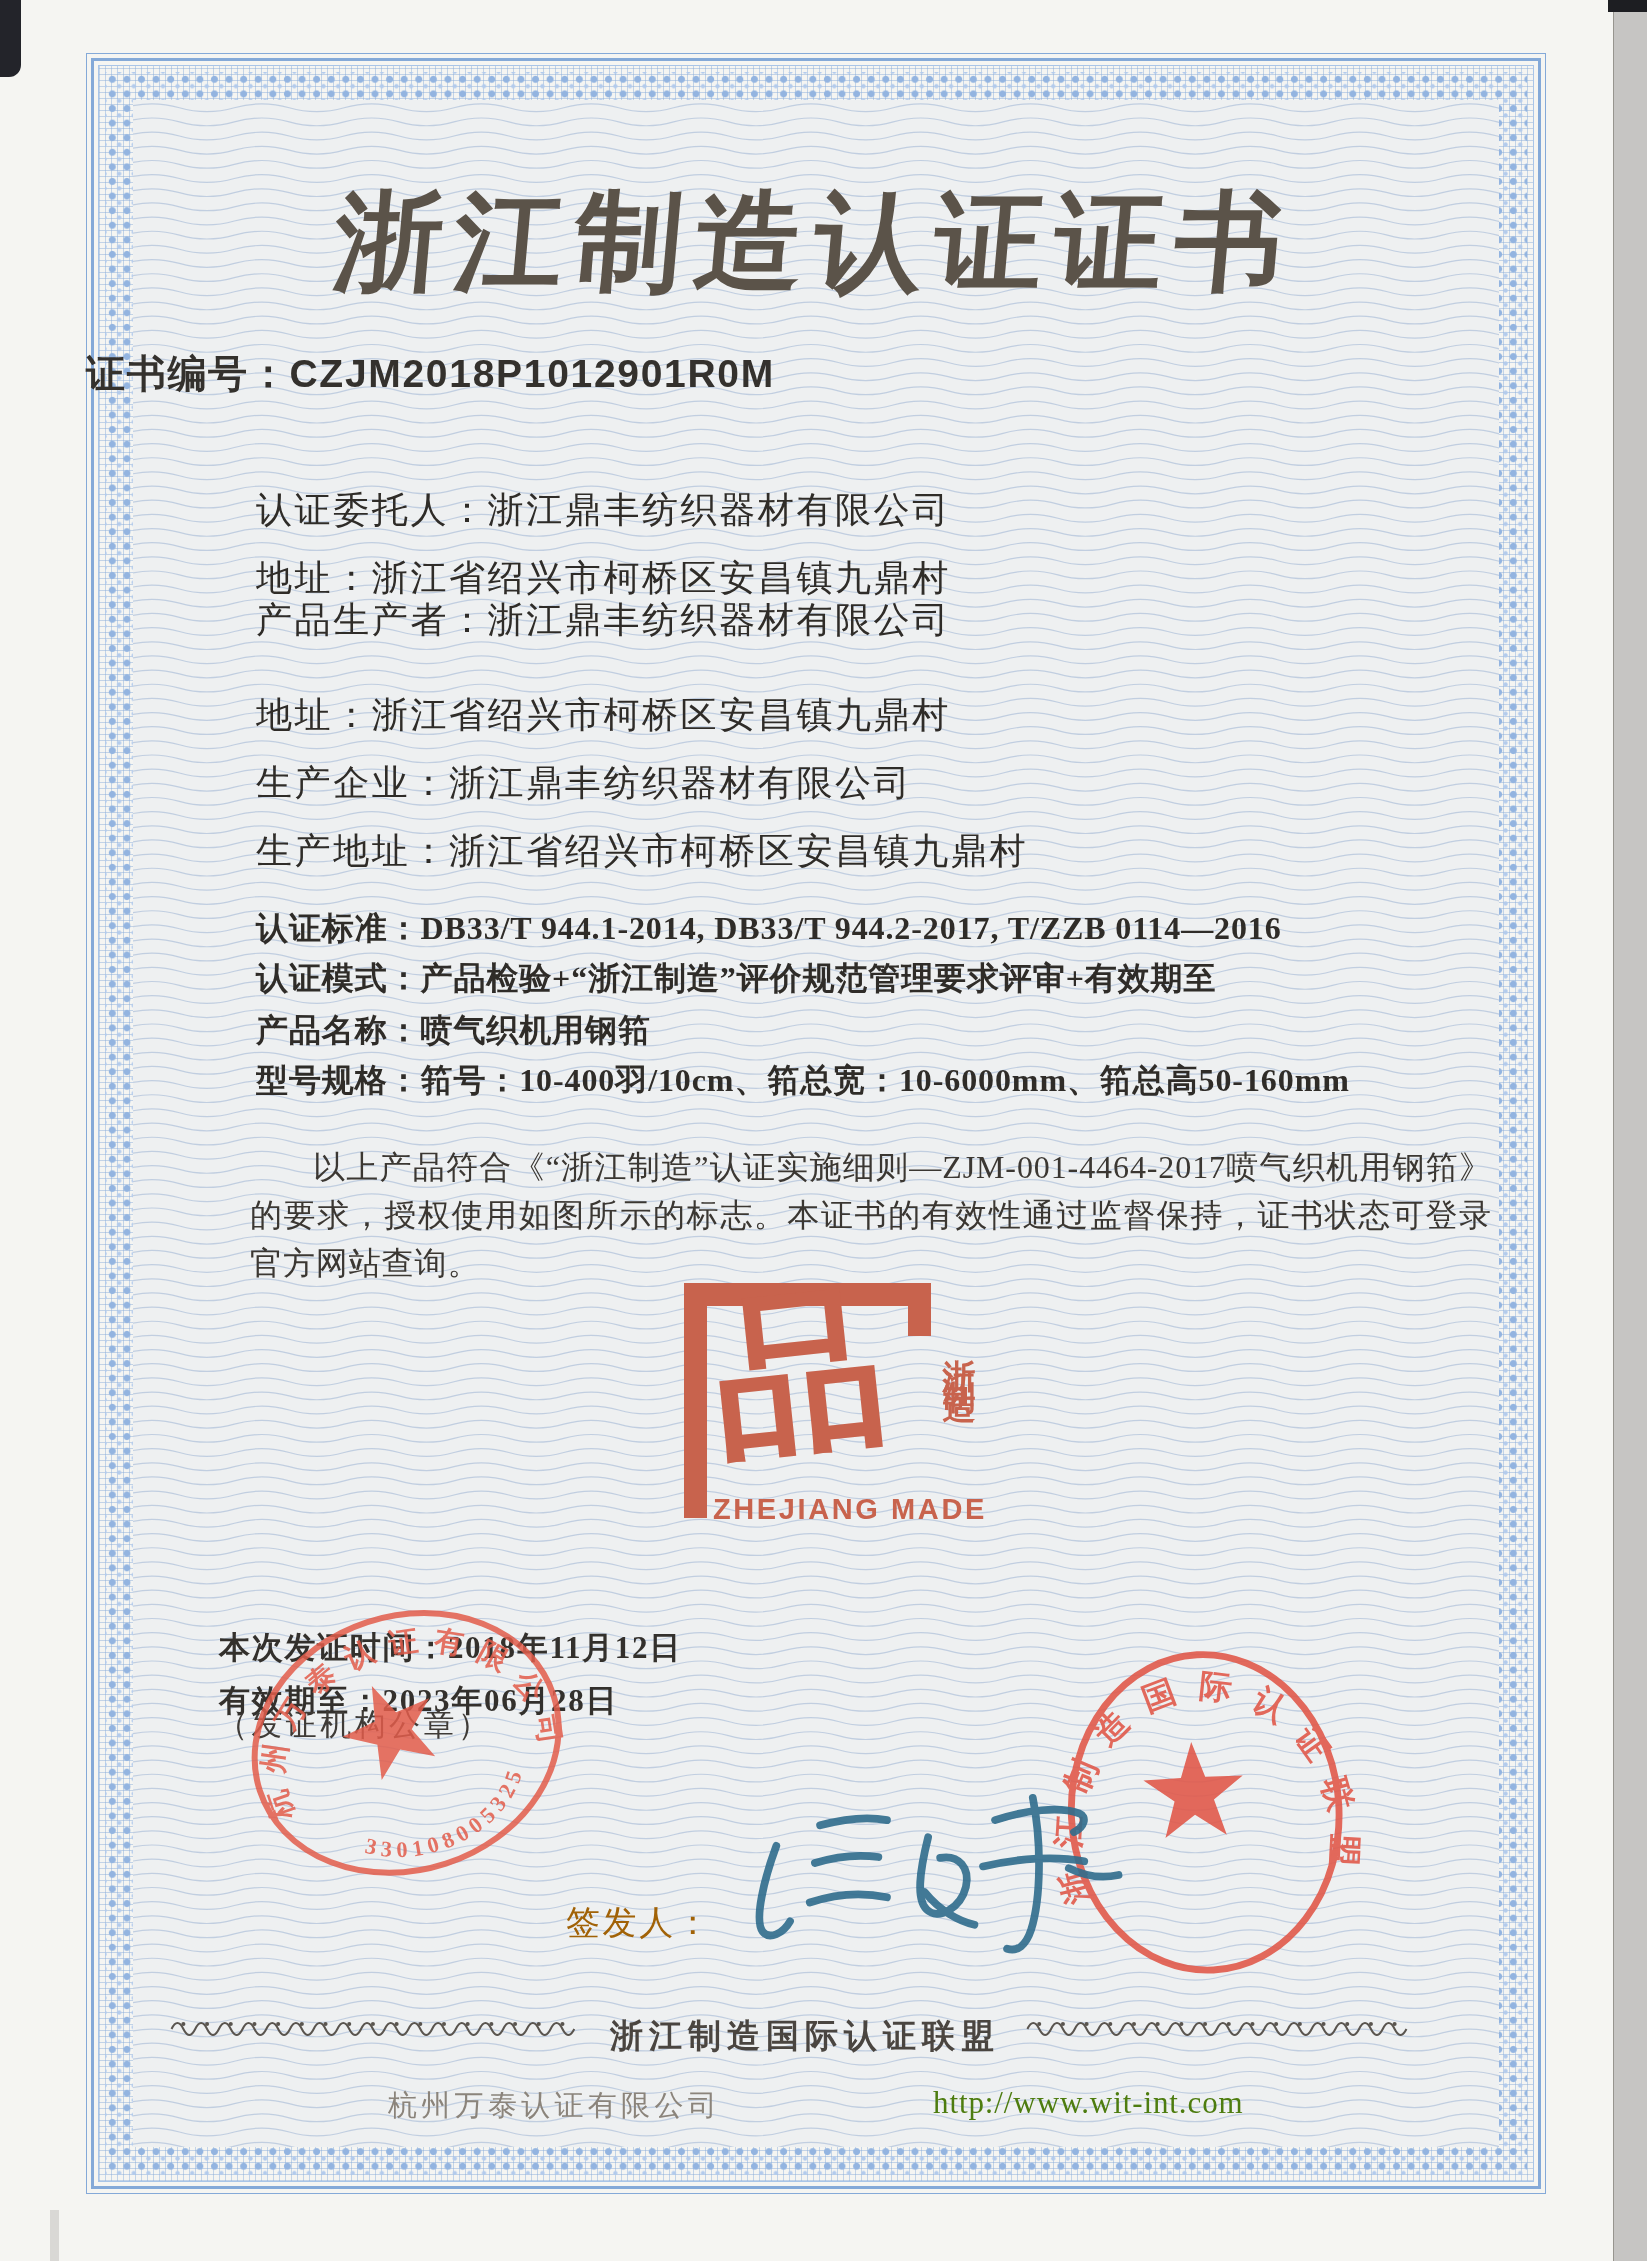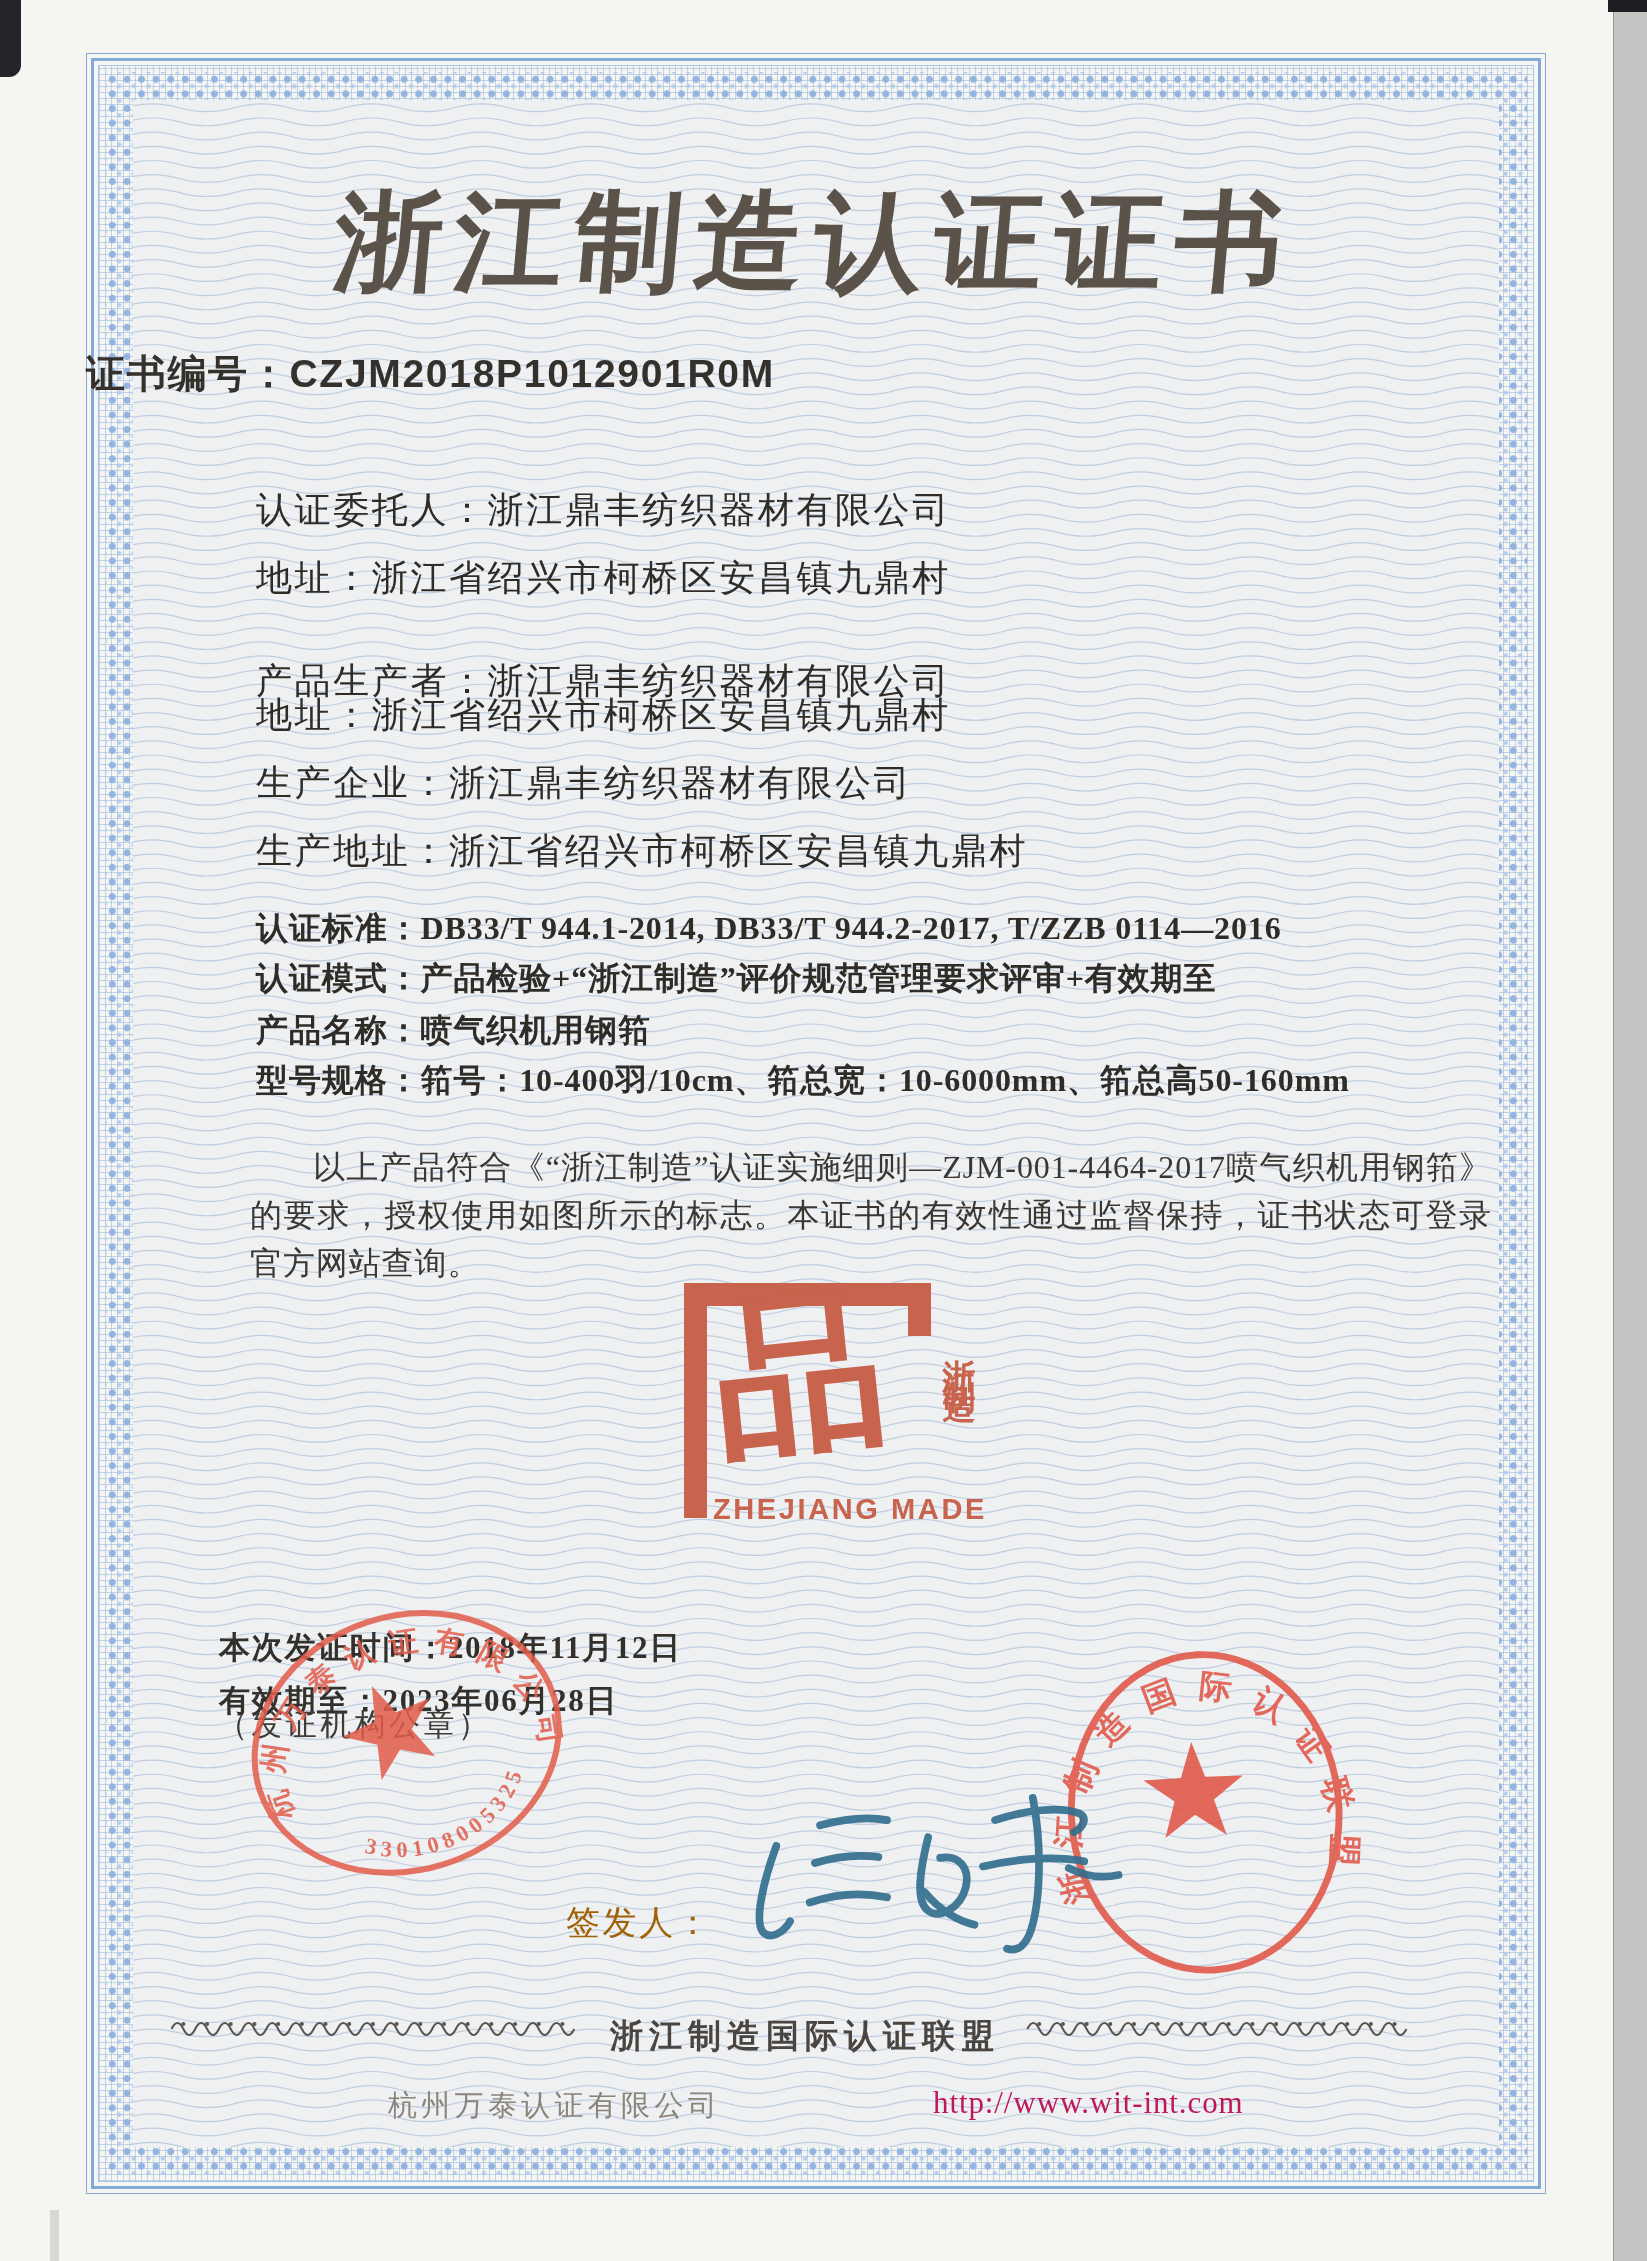--- a/index.html
+++ b/index.html
@@ -50,21 +50,21 @@
   .logo .caption{position:absolute;left:29px;top:210px;width:221px;font-size:29px;font-weight:700;
                  letter-spacing:2.6px;color:#c8634d;font-family:"Liberation Sans","DejaVu Sans",sans-serif;white-space:nowrap;}
 
   .dateline{left:219px;font-size:31px;font-weight:700;color:#33302c;letter-spacing:1.7px;white-space:nowrap;}
   .sealnote{left:217px;top:1704px;font-size:31px;color:#3f3b37;letter-spacing:3.4px;}
   .signer{left:566px;top:1900px;font-size:34px;color:#a16207;letter-spacing:2.6px;}
 
   .alliance-title{left:86px;top:2014px;width:1438px;text-align:center;font-size:33px;font-weight:700;
                   letter-spacing:6px;color:#4a4540;}
   .footer-agency{left:388px;top:2086px;font-size:29px;color:#8b847b;letter-spacing:4.3px;}
-  .footer-site{left:933px;top:2085px;font-size:31px;color:#be185d;letter-spacing:0.9px;}
+  .footer-site{left:933px;top:2085px;font-size:31px;color:#4d7c0f;letter-spacing:0.9px;}
 
   .overlay{position:absolute;left:0;top:0;z-index:8;pointer-events:none;}
   .stamp{mix-blend-mode:multiply;}
   .ornament{position:absolute;z-index:5;}
 </style>
 </head>
 <body>
 
 <div id="scan">
 
@@ -226,21 +226,21 @@
           <path d="M-10 2385 q 32 -9 64 0 t 64 0 t 64 0 t 64 0 t 64 0 t 64 0 t 64 0 t 64 0 t 64 0 t 64 0 t 64 0 t 64 0 t 64 0 t 64 0 t 64 0 t 64 0 t 64 0 t 64 0 t 64 0 t 64 0 t 64 0 t 64 0 t 64 0 t 64 0 t 64 0 t 64 0 t 64 0" stroke="#b5c5dc" stroke-width="1.4" fill="none" opacity="0.8"></path>
         </svg>
     </div>
   </div>
 
   <div class="abs title">浙江制造认证证书</div>
   <div class="abs certno">证书编号：CZJM2018P1012901R0M</div>
 
   <div class="abs info" style="top:468px">认证委托人：浙江鼎丰纺织器材有限公司</div>
   <div class="abs info" style="top:536px">地址：浙江省绍兴市柯桥区安昌镇九鼎村</div>
-  <div class="abs info" style="top:639px">产品生产者：浙江鼎丰纺织器材有限公司</div>
+  <div class="abs info" style="top:578px">产品生产者：浙江鼎丰纺织器材有限公司</div>
   <div class="abs info" style="top:673px">地址：浙江省绍兴市柯桥区安昌镇九鼎村</div>
   <div class="abs info" style="top:741px">生产企业：浙江鼎丰纺织器材有限公司</div>
   <div class="abs info" style="top:809px">生产地址：浙江省绍兴市柯桥区安昌镇九鼎村</div>
 
   <div class="abs detail" style="top:907px">认证标准：DB33/T 944.1-2014, DB33/T 944.2-2017, T/ZZB 0114—2016</div>
   <div class="abs detail" style="top:957px">认证模式：产品检验+“浙江制造”评价规范管理要求评审+有效期至</div>
   <div class="abs detail" style="top:1009px">产品名称：喷气织机用钢筘</div>
   <div class="abs detail" style="top:1059px">型号规格：筘号：10-400羽/10cm、筘总宽：10-6000mm、筘总高50-160mm</div>
 
   <div class="abs statement">以上产品符合《“浙江制造”认证实施细则—ZJM-001-4464-2017喷气织机用钢筘》的要求，授权使用如图所示的标志。本证书的有效性通过监督保持，证书状态可登录官方网站查询。</div>

